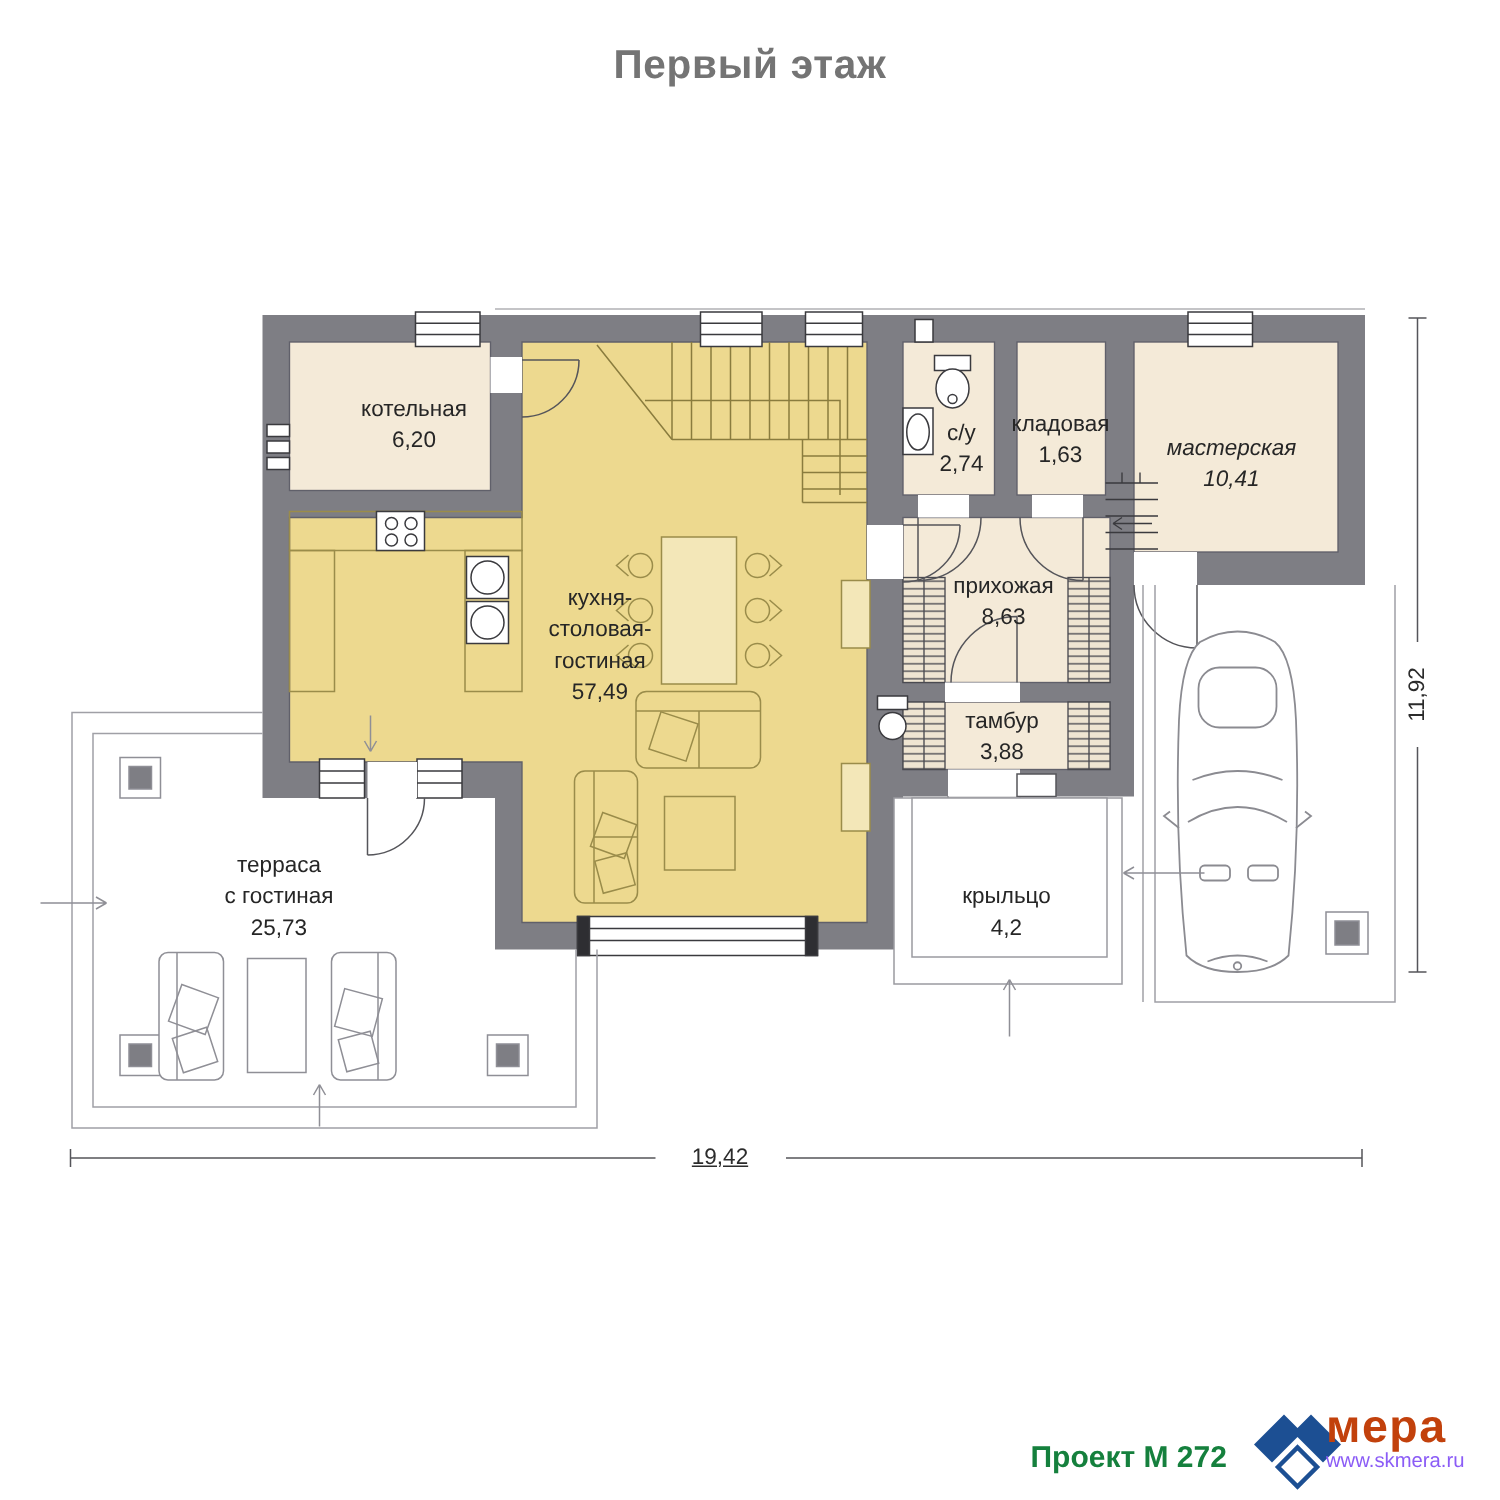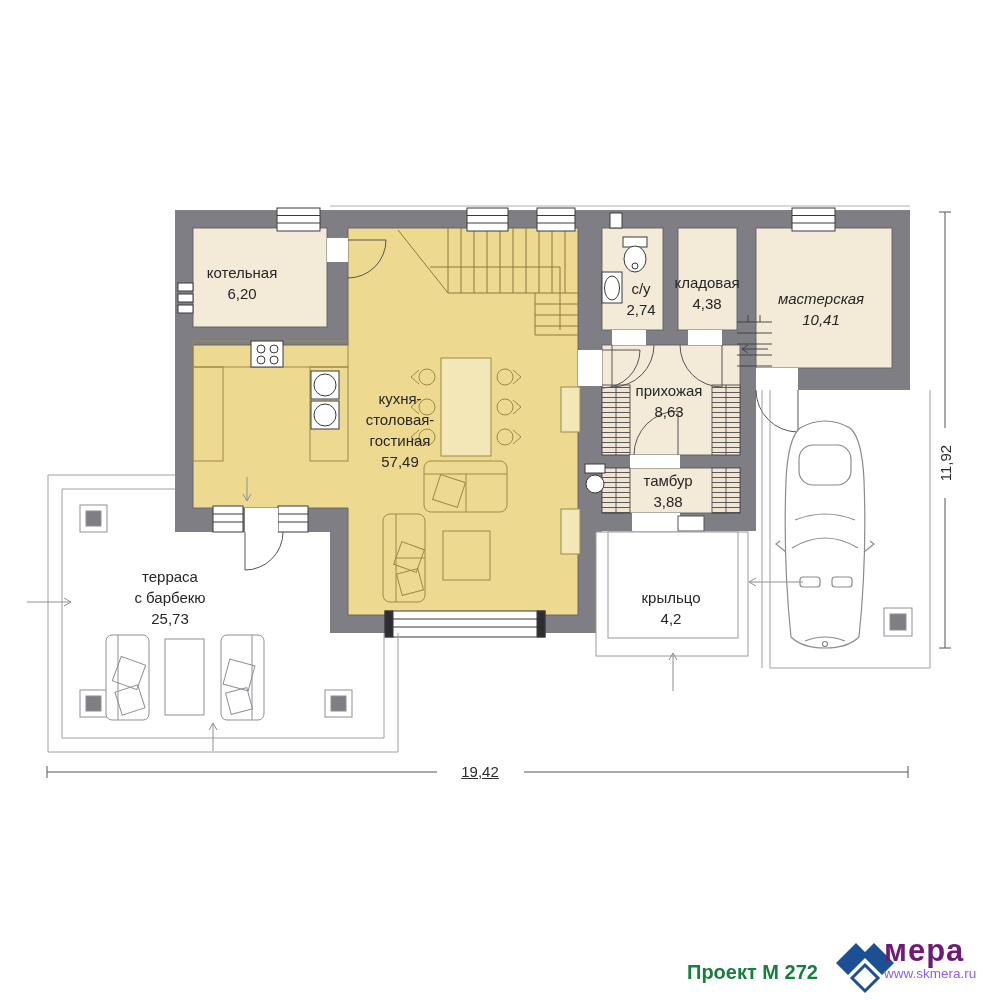--- a/index.html
+++ b/index.html
@@ -9,21 +9,21 @@
   .page-title{position:absolute;left:0;top:28px;width:1000px;text-align:center;
               font-size:27px;font-weight:bold;color:#747474;letter-spacing:0.5px;}
   .room-label{position:absolute;transform:translateX(-50%);text-align:center;
               font-size:15px;line-height:21px;color:#262626;white-space:nowrap;}
   .room-label span{display:block;}
   .dim-label{position:absolute;font-size:15px;color:#2b2b2b;background:#ffffff;padding:0 6px;}
   .dim-h{transform:translateX(-50%);text-decoration:underline;}
   .dim-v{transform:translate(-50%,-50%) rotate(-90deg);}
   .footer-project{position:absolute;left:687px;top:961px;font-size:20px;font-weight:bold;color:#15803d;}
   .brand{position:absolute;left:884px;top:936px;}
-  .brand-name{font-size:31px;font-weight:bold;color:#701a75;line-height:30px;letter-spacing:1px;}
+  .brand-name{font-size:31px;font-weight:bold;color:#c2410c;line-height:30px;letter-spacing:1px;}
   .brand-url{font-size:13.5px;color:#8b5cf6;line-height:16px;}
   .brand-icon{position:absolute;left:834px;top:932px;}
 </style>
 </head>
 <body>
 
 <div class="canvas">
 
   <svg class="plan-svg" width="1000" height="1000" viewBox="0 0 1000 1000">
     <defs>
@@ -235,54 +235,55 @@
       <path d="M803,582 H749 M749,582 L756,578 M749,582 L756,586"></path>
       <path d="M673,691 V653 M673,653 L669,660 M673,653 L677,660"></path>
     </g>
 
     <g stroke="#55555a" stroke-width="1" fill="none">
       <path d="M47,772 H437 M524,772 H908 M47,766 V778 M908,766 V778"></path>
       <path d="M945,212 V428 M945,498 V648 M939,212 H951 M939,648 H951"></path>
     </g>
   </svg>
 
-
-  <div class="room-label" style="left:242px;top:262px;">
+  <div class="page-title">Первый этаж</div>
+
+  <div class="room-label" style="left:276px;top:262px;">
     <span>котельная</span>
       <span>6,20</span>
   </div>
   <div class="room-label" style="left:387px;top:388px;margin-left:13px;">
     <span>кухня-</span>
       <span>столовая-</span>
     <span>гостиная</span>
       <span>57,49</span>
   </div>
   <div class="room-label" style="left:641px;top:278px;">
     <span>с/у</span>
       <span>2,74</span>
   </div>
   <div class="room-label" style="left:707px;top:262px;margin-top:10px;">
     <span>кладовая</span>
-      <span>4,38</span>
+      <span>1,63</span>
   </div>
   <div class="room-label" style="left:821px;top:288px;font-style:italic;">
     <span>мастерская</span>
       <span>10,41</span>
   </div>
   <div class="room-label" style="left:669px;top:380px;">
     <span>прихожая</span>
       <span>8,63</span>
   </div>
   <div class="room-label" style="left:668px;top:470px;">
     <span>тамбур</span>
       <span>3,88</span>
   </div>
-  <div class="room-label" style="left:170px;top:566px;">
+  <div class="room-label" style="left:186px;top:566px;">
     <span>терраса</span>
-      <span>с барбекю</span>
+      <span>с гостиная</span>
     <span>25,73</span>
   </div>
   <div class="room-label" style="left:671px;top:587px;">
     <span>крыльцо</span>
       <span>4,2</span>
   </div>
 
   <div class="dim-label dim-h" style="left:480px;top:763px;">19,42</div>
   <div class="dim-label dim-v" style="left:945px;top:463px;">11,92</div>
 

